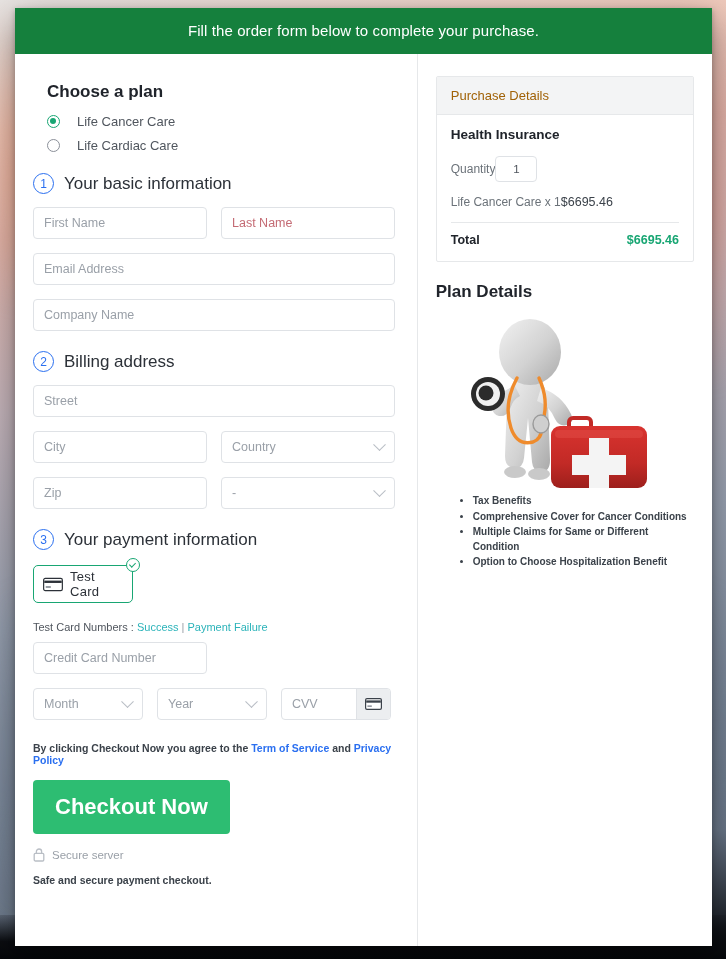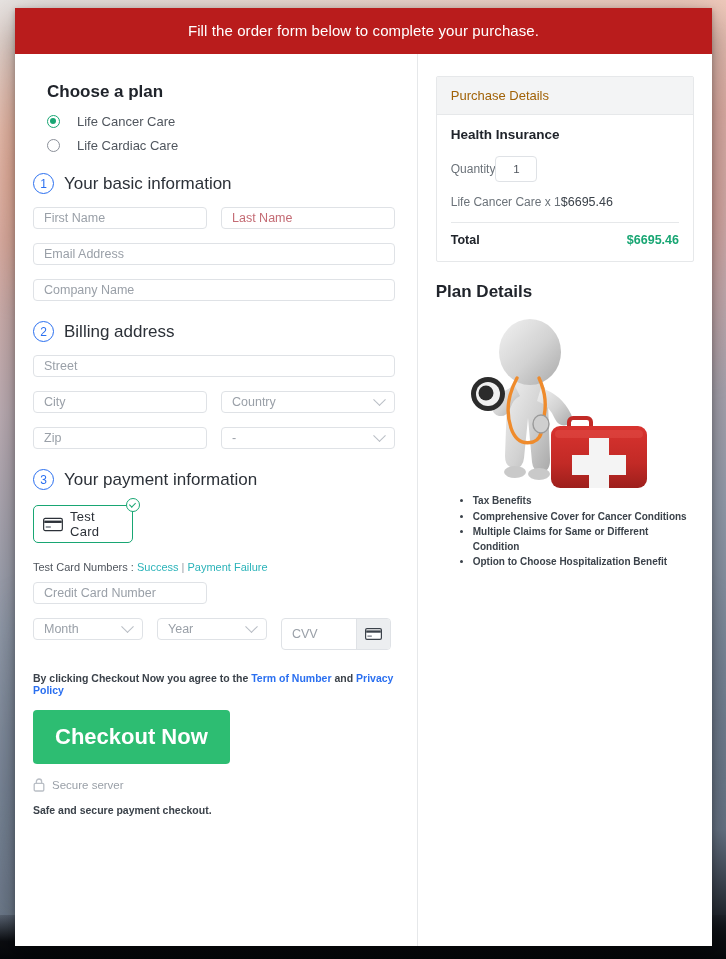--- a/index.html
+++ b/index.html
@@ -33,21 +33,21 @@
     left: 15px; top: 8px;
     width: 697px; height: 938px;
     background: #ffffff;
     box-shadow: 0 12px 34px rgba(0,0,0,.42), 0 2px 6px rgba(0,0,0,.25);
     overflow: hidden;
     display: flex;
     flex-direction: column;
   }
 
   .banner {
-    background: #b91c1c;
+    background: #15803d;
     color: #ffffff;
     text-align: center;
     font-size: 15px;
     letter-spacing: .1px;
     padding: 14px 10px 15px;
     flex: 0 0 auto;
   }
 
   .body-cols {
     display: flex;
@@ -115,21 +115,21 @@
   .step-text {
     font-size: 17px;
     color: #2c3138;
     font-weight: 400;
   }
 
   .field-row { display: flex; gap: 14px; margin-bottom: 14px; }
   .fld {
     border: 1px solid #dfe2e6;
     border-radius: 4px;
-    height: 22px;
+    height: 32px;
     display: flex;
     align-items: center;
     padding: 0 10px;
     font-size: 12.5px;
     color: #9aa0a8;
     background: #fff;
     flex: 1 1 0;
     min-width: 0;
   }
   .fld.sm { flex: 0 0 174px; }
@@ -394,21 +394,21 @@
             <svg width="17" height="12" viewBox="0 0 17 12">
               <rect x="0.6" y="0.6" width="15.8" height="10.8" rx="1.4" fill="#fff" stroke="#3b424a" stroke-width="1.2"></rect>
               <rect x="1.2" y="2.4" width="14.6" height="2.3" fill="#3b424a"></rect>
               <rect x="2.4" y="7.4" width="4.4" height="1.5" fill="#8b9099"></rect>
             </svg>
           </span>
         </div>
       </div>
 
       <div class="terms">
-        <span>By clicking Checkout Now you agree to the </span><a href="#">Term of Number</a><span> and </span><a href="#">Privacy Policy</a>
+        <span>By clicking Checkout Now you agree to the </span><a href="#">Term of Service</a><span> and </span><a href="#">Privacy Policy</a>
       </div>
 
       <button class="checkout-btn">Checkout Now</button>
 
       <div class="secure-row">
         <svg width="12" height="14" viewBox="0 0 12 14">
           <rect x="1.2" y="5.4" width="9.6" height="7.6" rx="1.2" fill="none" stroke="#b9bec5" stroke-width="1.3"></rect>
           <path d="M3.4 5.4 V3.6 a2.6 2.6 0 0 1 5.2 0 V5.4" fill="none" stroke="#b9bec5" stroke-width="1.3"></path>
         </svg>
         <span>Secure server</span>

